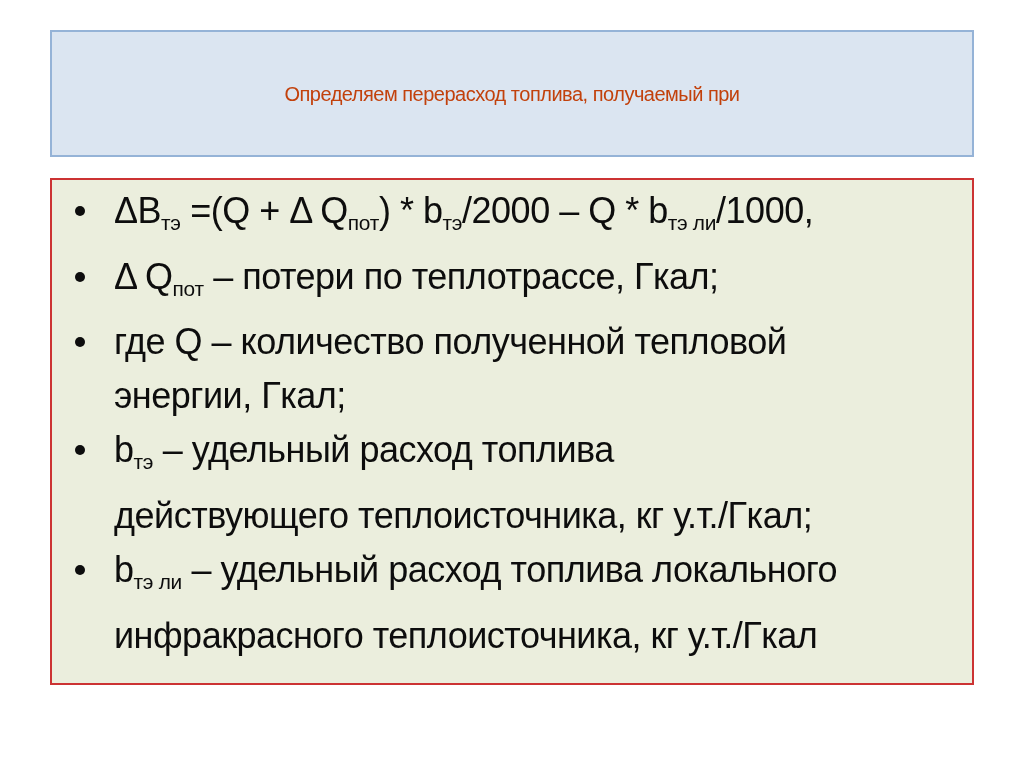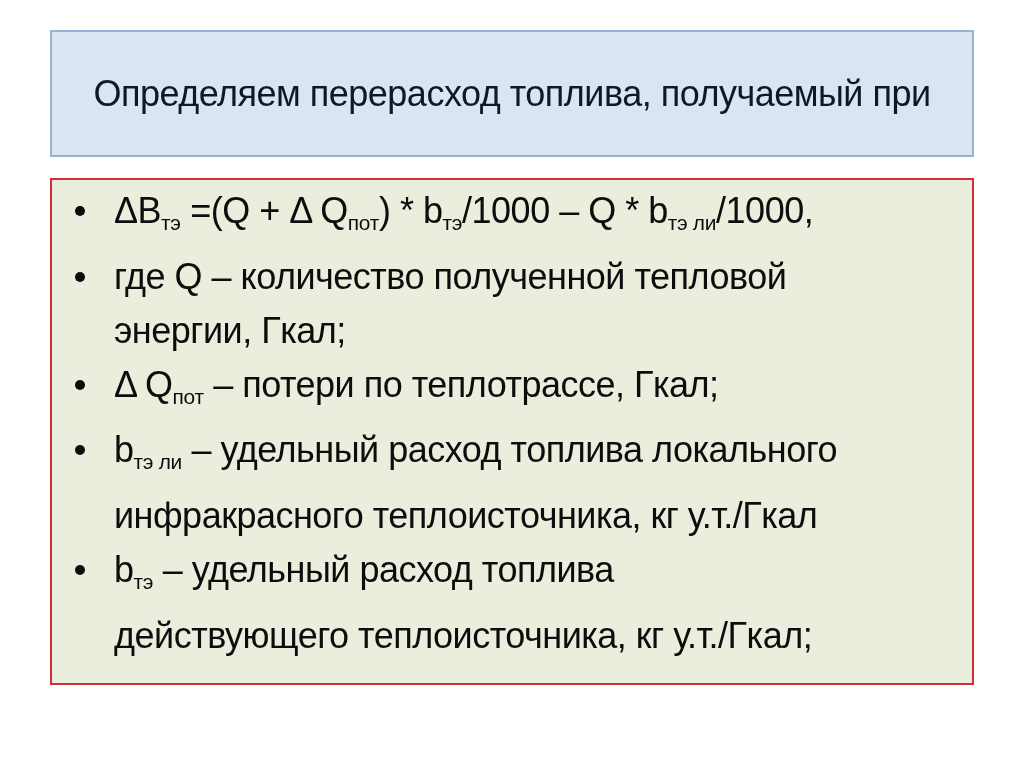--- a/index.html
+++ b/index.html
@@ -29,24 +29,24 @@
     height: 127px;
     background: var(--title-box-bg);
     border: 2px solid var(--title-box-border);
     display: flex;
     flex-direction: column;
     justify-content: center;
     align-items: center;
     text-align: center;
   }
   .title-line {
-    font-size: 36px;
+    font-size: 20px;
     line-height: 44px;
     letter-spacing: -0.5px;
-    color: #0f172a;
+    color: #c2410c;
   }
   .content-box {
     position: absolute;
     left: 50px;
     top: 178px;
     width: 924px;
     height: 507px;
     background: var(--body-box-bg);
     border: 2px solid var(--body-box-border);
     padding: 4px 14px 0 16px;
@@ -83,21 +83,21 @@
 <body>
 
 <div class="slide">
 
   <div class="title-box">
     <div class="title-line">Определяем перерасход топлива, получаемый при</div>
   </div>
 
   <div class="content-box">
     <ul class="bullets">
-        <li><span>ΔB</span><span class="sub">тэ</span><span> =(Q + Δ Q</span><span class="sub">пот</span><span>) * b</span><span class="sub">тэ</span><span>/1000 – Q *  b</span><span class="sub">тэ ли</span><span>/1000,</span><br></li>
+        <li><span>ΔB</span><span class="sub">тэ</span><span> =(Q + Δ Q</span><span class="sub">пот</span><span>) * b</span><span class="sub">тэ</span><span>/2000 – Q *  b</span><span class="sub">тэ ли</span><span>/1000,</span><br></li>
+        <li><span>Δ Q</span><span class="sub">пот</span><span> – потери по теплотрассе, Гкал;</span></li>
         <li><span>где Q – количество полученной тепловой</span><br><span>энергии, Гкал;</span></li>
-        <li><span>Δ Q</span><span class="sub">пот</span><span> – потери по теплотрассе, Гкал;</span></li>
+        <li><span>b</span><span class="sub">тэ</span><span> – удельный расход топлива</span><br><span>действующего теплоисточника, кг у.т./Гкал;</span></li>
         <li><span>b</span><span class="sub">тэ ли</span><span> – удельный расход топлива локального</span><br><span>инфракрасного теплоисточника, кг у.т./Гкал</span></li>
-        <li><span>b</span><span class="sub">тэ</span><span> – удельный расход топлива</span><br><span>действующего теплоисточника, кг у.т./Гкал;</span></li>
       </ul>
   </div>
 
 </div>
 
 </body></html>

